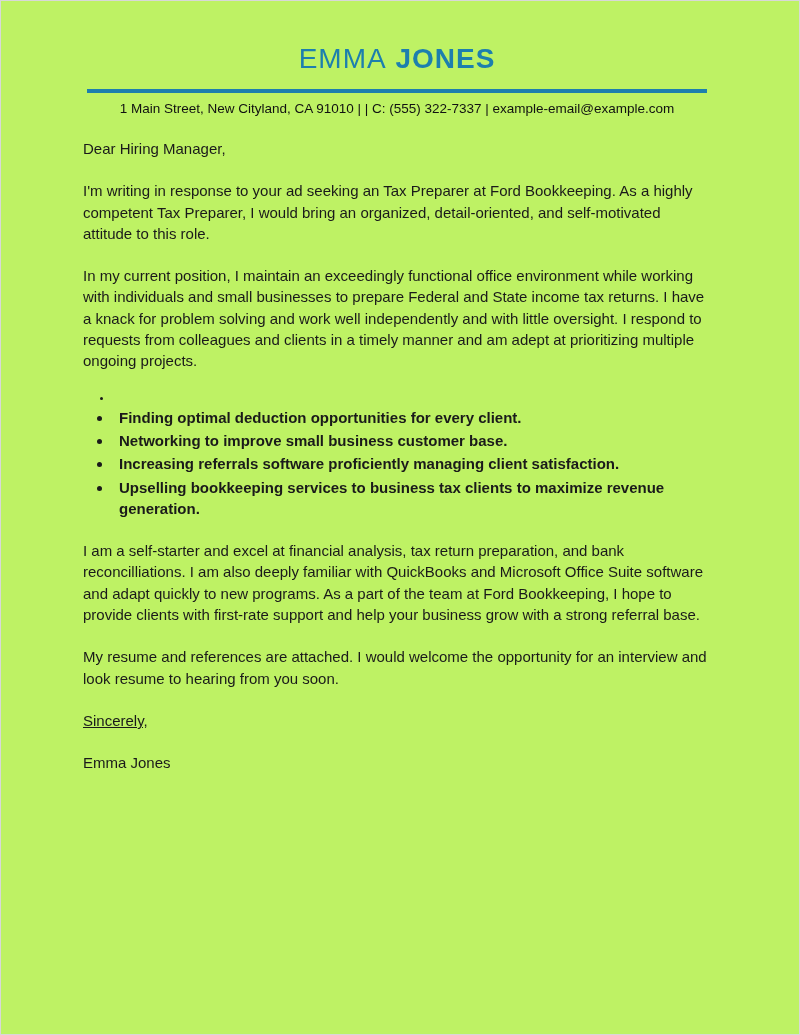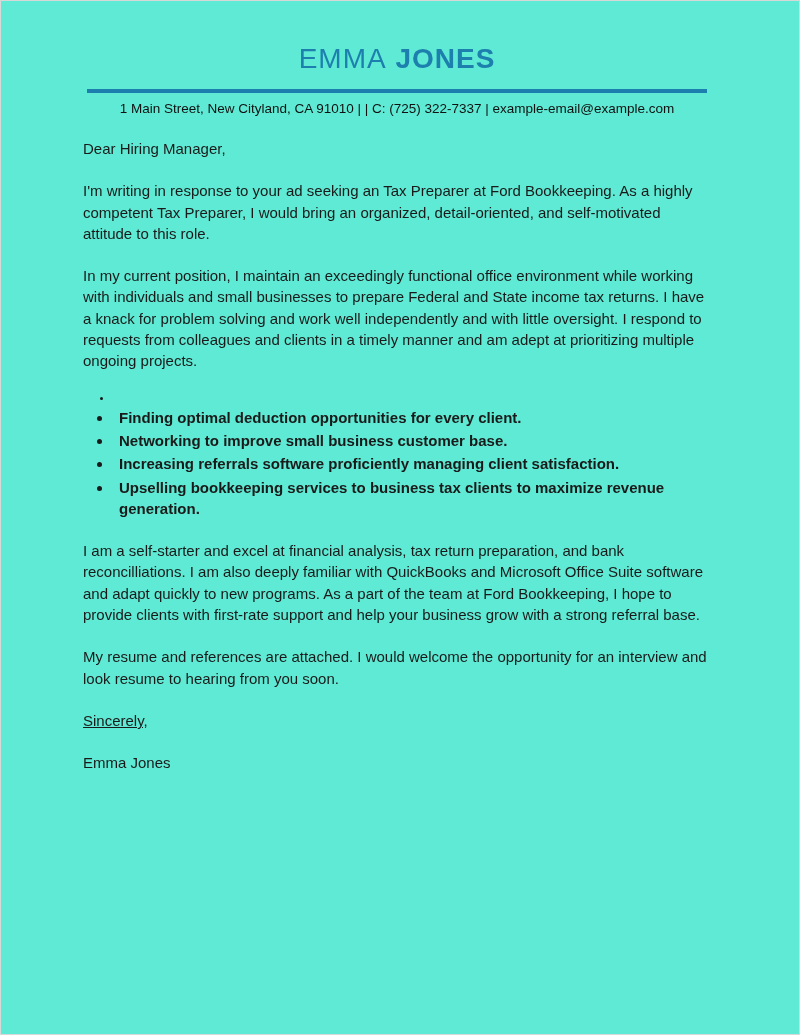--- a/index.html
+++ b/index.html
@@ -5,21 +5,21 @@
   html, body {
     margin: 0;
     padding: 0;
     background: #ffffff;
   }
   .page {
     position: relative;
     width: 800px;
     height: 1035px;
     margin: 0 auto;
-    background: #5eead4;
+    background: #bef264;
     border: 1px solid #d8d8d8;
     box-sizing: border-box;
     font-family: "Liberation Sans", sans-serif;
     color: #1a1a1a;
     overflow: hidden;
   }
   .inner {
     padding: 42px 88px 0 82px;
   }
   .name-heading {
@@ -85,21 +85,21 @@
 </head>
 <body>
 
 <div class="page">
   <div class="inner">
 
     <h1 class="name-heading"><span>EMMA</span>&nbsp;<span class="last">JONES</span></h1>
 
     <hr class="header-divider">
 
-    <div class="contact-line">1 Main Street, New Cityland, CA 91010 | | C: (725) 322-7337 | example-email@example.com</div>
+    <div class="contact-line">1 Main Street, New Cityland, CA 91010 | | C: (555) 322-7337 | example-email@example.com</div>
 
     <div class="body-text">
 
       <p class="salutation">Dear Hiring Manager,</p>
 
       <p>I'm writing in response to your ad seeking an Tax Preparer at Ford Bookkeeping. As a highly competent Tax Preparer, I would bring an organized, detail-oriented, and self-motivated attitude to this role.</p>
 
       <p>In my current position, I maintain an exceedingly functional office environment while working with individuals and small businesses to prepare Federal and State income tax returns. I have a knack for problem solving and work well independently and with little oversight. I respond to requests from colleagues and clients in a timely manner and am adept at prioritizing multiple ongoing projects.</p>
 
 

